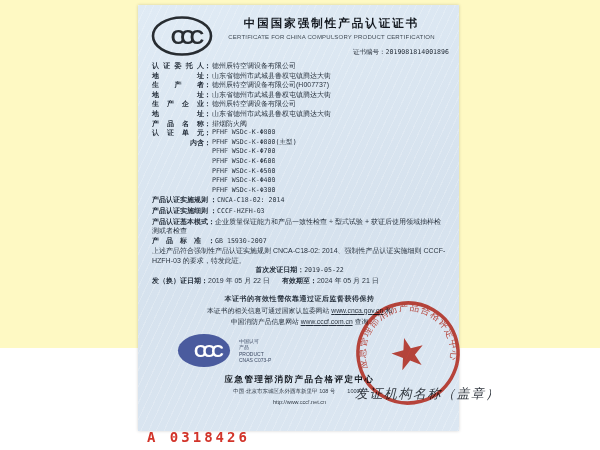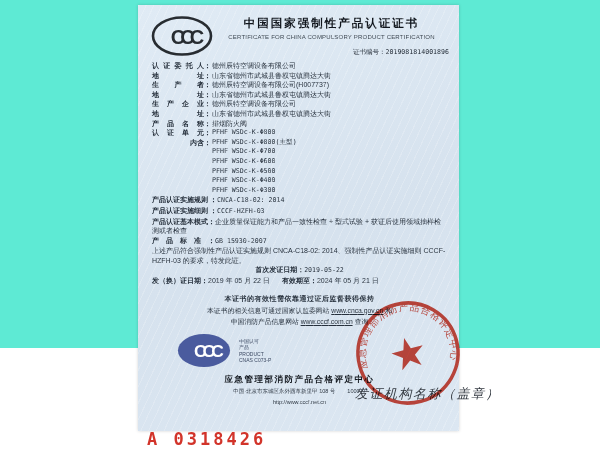--- a/index.html
+++ b/index.html
@@ -1,17 +1,17 @@
 <!DOCTYPE html>
 <html><head>
 <meta charset="utf-8">
 <style>
   html,body{margin:0;padding:0}
   body{width:600px;height:450px;background:#ffffff;font-family:"Liberation Sans","DejaVu Sans",sans-serif;overflow:hidden}
-  .page{position:relative;width:600px;height:348px;background:#5eead4}
+  .page{position:relative;width:600px;height:348px;background:#fef9c3}
   .cert{position:absolute;left:138px;top:5px;width:321px;height:426px;color:#26303c;
         background:linear-gradient(160deg,#e0ebf5 0%,#d6e2ee 55%,#dce7f2 100%);
         box-shadow:0 0 3px rgba(0,0,0,.18)}
   .cert::before{content:"";position:absolute;inset:0;pointer-events:none;
         background:repeating-linear-gradient(115deg,rgba(255,255,255,.20) 0 1px,rgba(0,0,0,0) 1px 7px)}
   .top-ccc{position:absolute;left:12px;top:10px}
   .head{margin:11px 6px 0 72px;text-align:center}
   .title{font-size:11.5px;font-weight:bold;letter-spacing:2px;color:#10151c}
   .subtitle{font-size:6px;color:#3c4650;margin-top:3px;letter-spacing:.2px}
   .certno{font-size:6.5px;text-align:right;padding-right:10px;margin-top:8px;color:#222b36}
@@ -34,21 +34,21 @@
   .logos{position:relative;display:flex;align-items:center;height:44px;padding-left:24px;margin-top:1px}
   .cnas-wrap{margin-left:9px}
   .acc{margin-left:7px;font-size:5px;line-height:6.2px;color:#3d4a63}
   .seal-caption{position:absolute;left:217px;top:380px;z-index:2;font-size:13px;font-style:italic;
         color:#343a42;letter-spacing:1.5px;font-family:Liberation Serif, serif;white-space:nowrap}
   .seal{position:absolute;left:214px;top:292px;z-index:3;mix-blend-mode:multiply;opacity:.92}
   .issuer{font-size:8.5px;font-weight:bold;text-align:center;letter-spacing:1.5px;color:#10151c;margin-top:2px}
   .addr{font-size:5.5px;text-align:center;margin-top:3px;color:#2c3540}
   .site{font-size:5.5px;text-align:center;margin-top:1px;color:#2c3540}
   .serial{position:absolute;left:147px;top:429px;color:#d2342a;font-family:"DejaVu Sans Mono",monospace;
-        font-weight:bold;font-size:17px;letter-spacing:3px}
+        font-weight:bold;font-size:14px;letter-spacing:3px}
 </style>
 </head>
 <body>
 
 <div class="page">
 
   <div class="cert">
 
     <div class="top-ccc">
       <svg width="64" height="42" viewBox="0 0 64 42">

